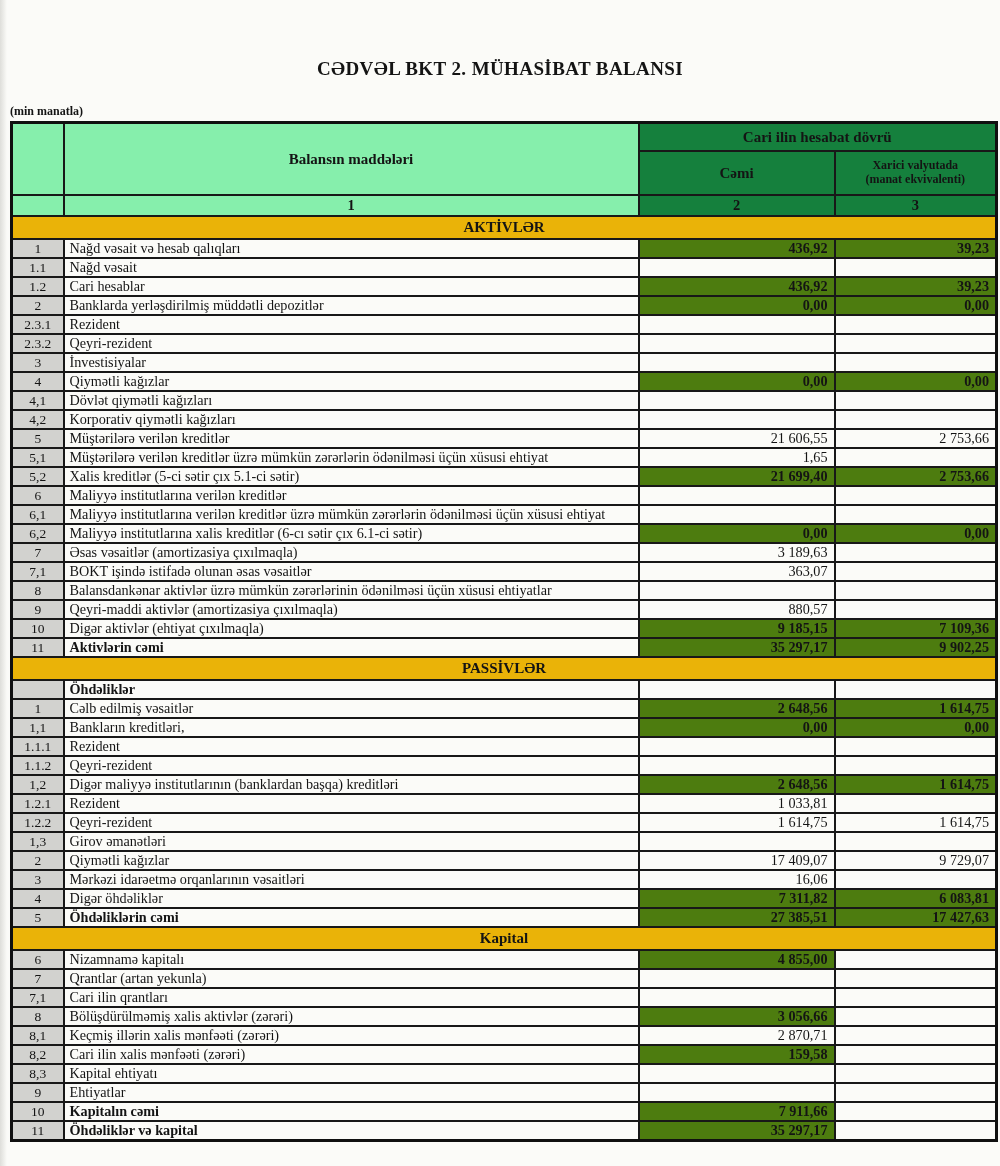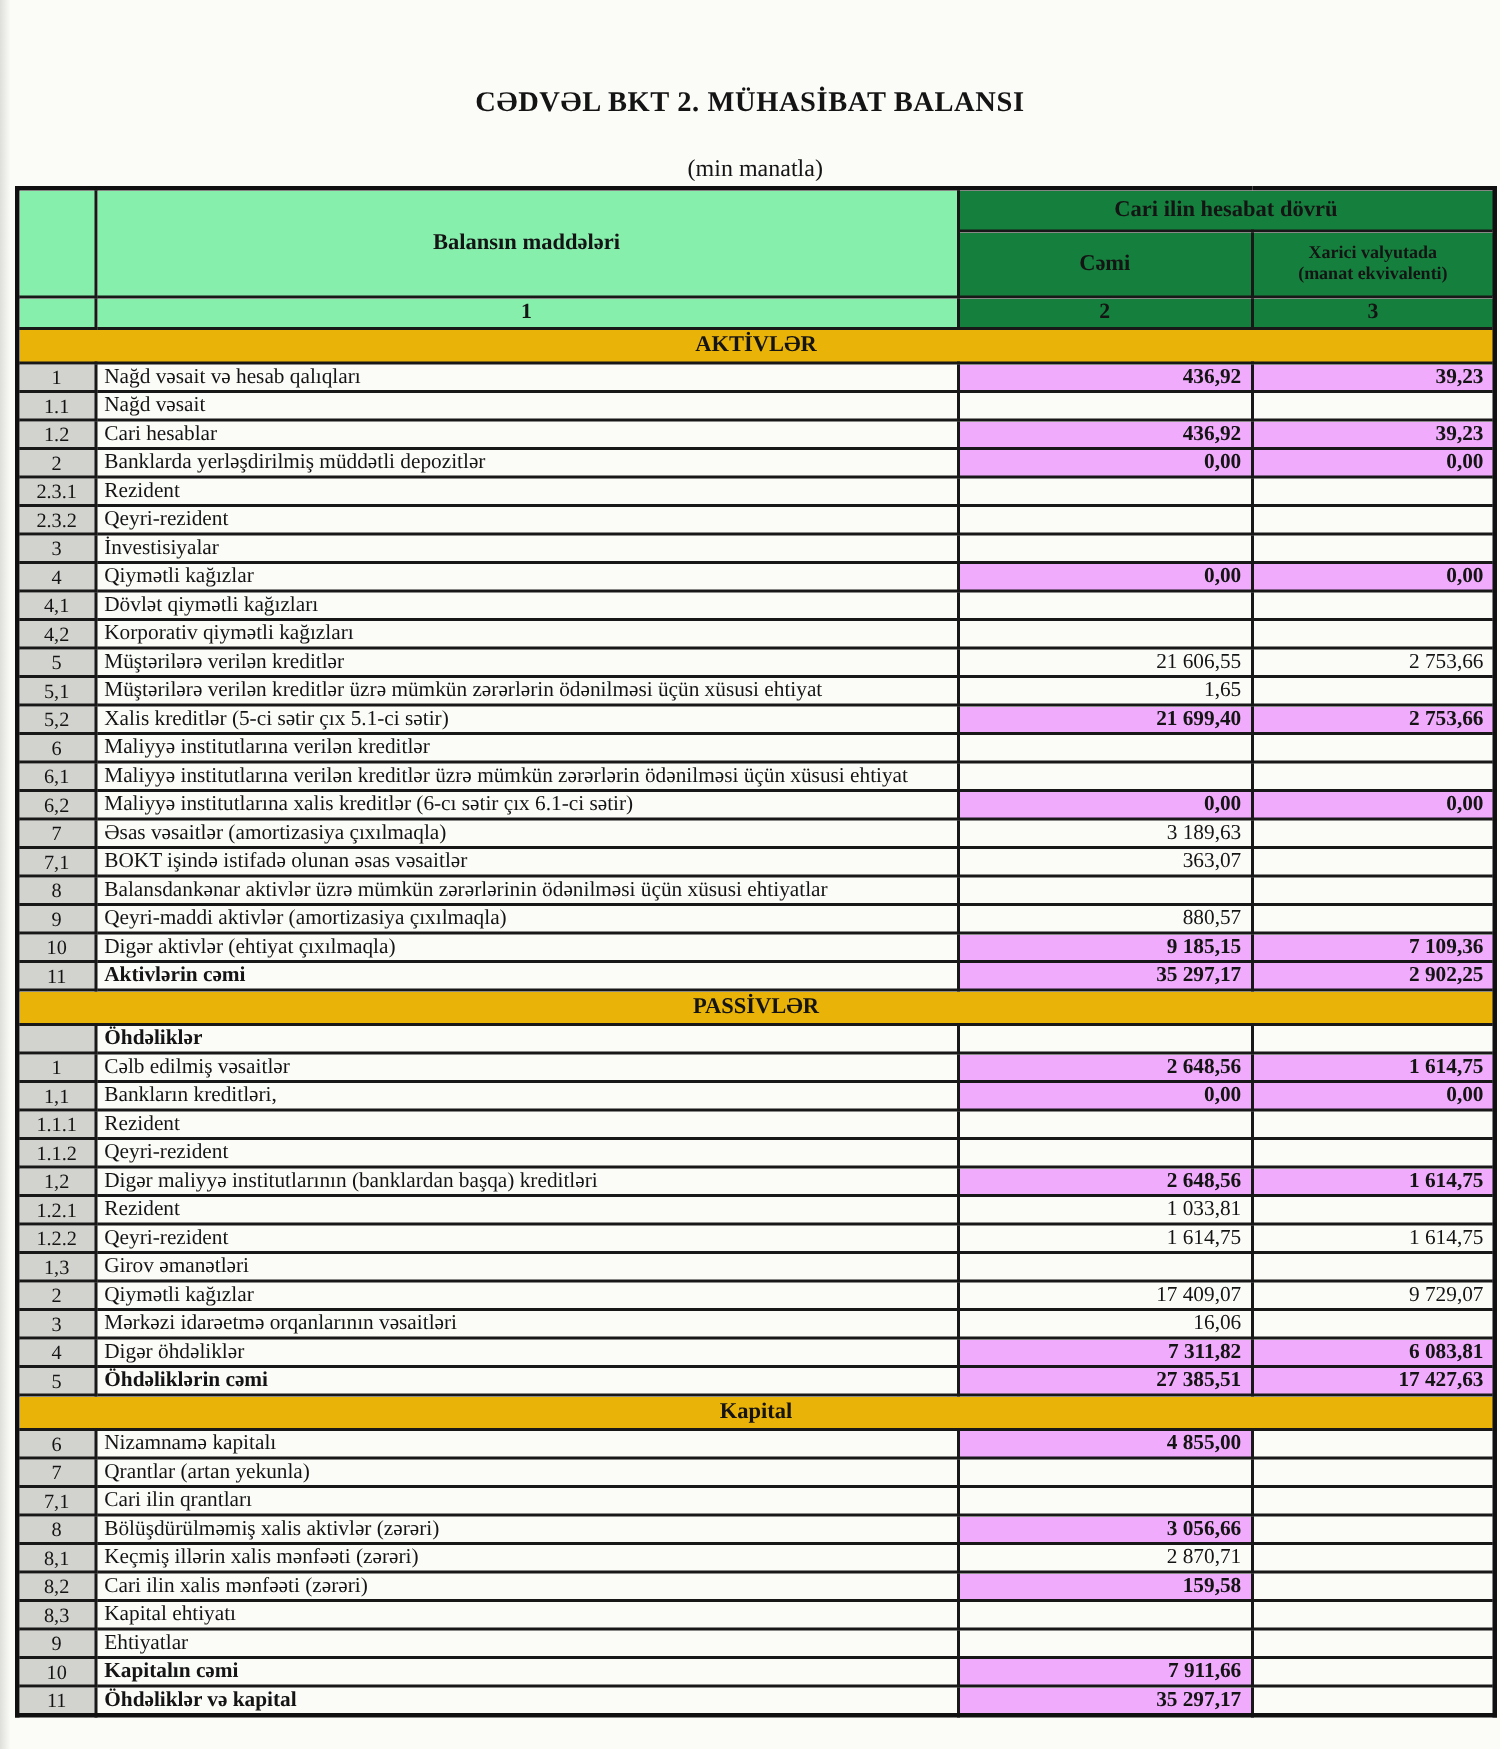--- a/index.html
+++ b/index.html
@@ -17,42 +17,42 @@
     pointer-events:none;
   }
   .page{padding-top:58px;}
   .doc-title{
     text-align:center;
     font-size:19px;font-weight:bold;letter-spacing:.4px;
     margin:0 0 24px 0;
   }
   .unit-note{
     width:987px;margin:0 0 2px 10px;
-    text-align:center;font-weight:normal;font-size:16px;
+    text-align:left;font-weight:bold;font-size:12px;
   }
   table.balance{
     border-collapse:collapse;
     margin-left:10px;
     width:985px;
     table-layout:fixed;
     border:3px solid #101010;
   }
   td,th{border:2px solid #181818;overflow:hidden;}
   thead th{font-weight:bold;vertical-align:middle;}
   .hdr-gray{background:#86efac;}
   .hdr-light{background:#15803d;}
   .th-items{font-size:15px;}
   .th-period{font-size:15px;height:24px;}
   .th-cami{font-size:15px;height:40px;}
   .th-fx{font-size:12px;line-height:1.15;}
   .idx{font-size:14.5px;font-weight:bold;text-align:center;height:17px;}
   .num{background:#d2d2cf;text-align:center;font-size:13.5px;padding:0 1px;}
   .label{padding:0 5px;font-size:14.2px;text-align:left;}
   .val{text-align:right;padding:0 6px;font-size:14.2px;}
-  .shade{background:#f0abfc;}
+  .shade{background:#4d7c0f;}
   .bold{font-weight:bold;}
   tbody td{height:17px;line-height:1.13;vertical-align:middle;}
   td.section{
     background:#eab308;text-align:center;font-weight:bold;
     font-size:15px;height:19px;
   }
 </style>
 </head>
 <body>
 
@@ -216,21 +216,21 @@
         <tr>
           <td class="num">10</td>
           <td class="label">Digər aktivlər (ehtiyat çıxılmaqla)</td>
           <td class="val shade bold">9 185,15</td>
           <td class="val shade bold">7 109,36</td>
         </tr>
         <tr>
           <td class="num">11</td>
           <td class="label bold">Aktivlərin cəmi</td>
           <td class="val shade bold">35 297,17</td>
-          <td class="val shade bold">2 902,25</td>
+          <td class="val shade bold">9 902,25</td>
         </tr>
         <tr>
           <td class="section" colspan="4">PASSİVLƏR</td>
         </tr>
         <tr>
           <td class="num"></td>
           <td class="label bold">Öhdəliklər</td>
           <td class="val"></td>
           <td class="val"></td>
         </tr>

